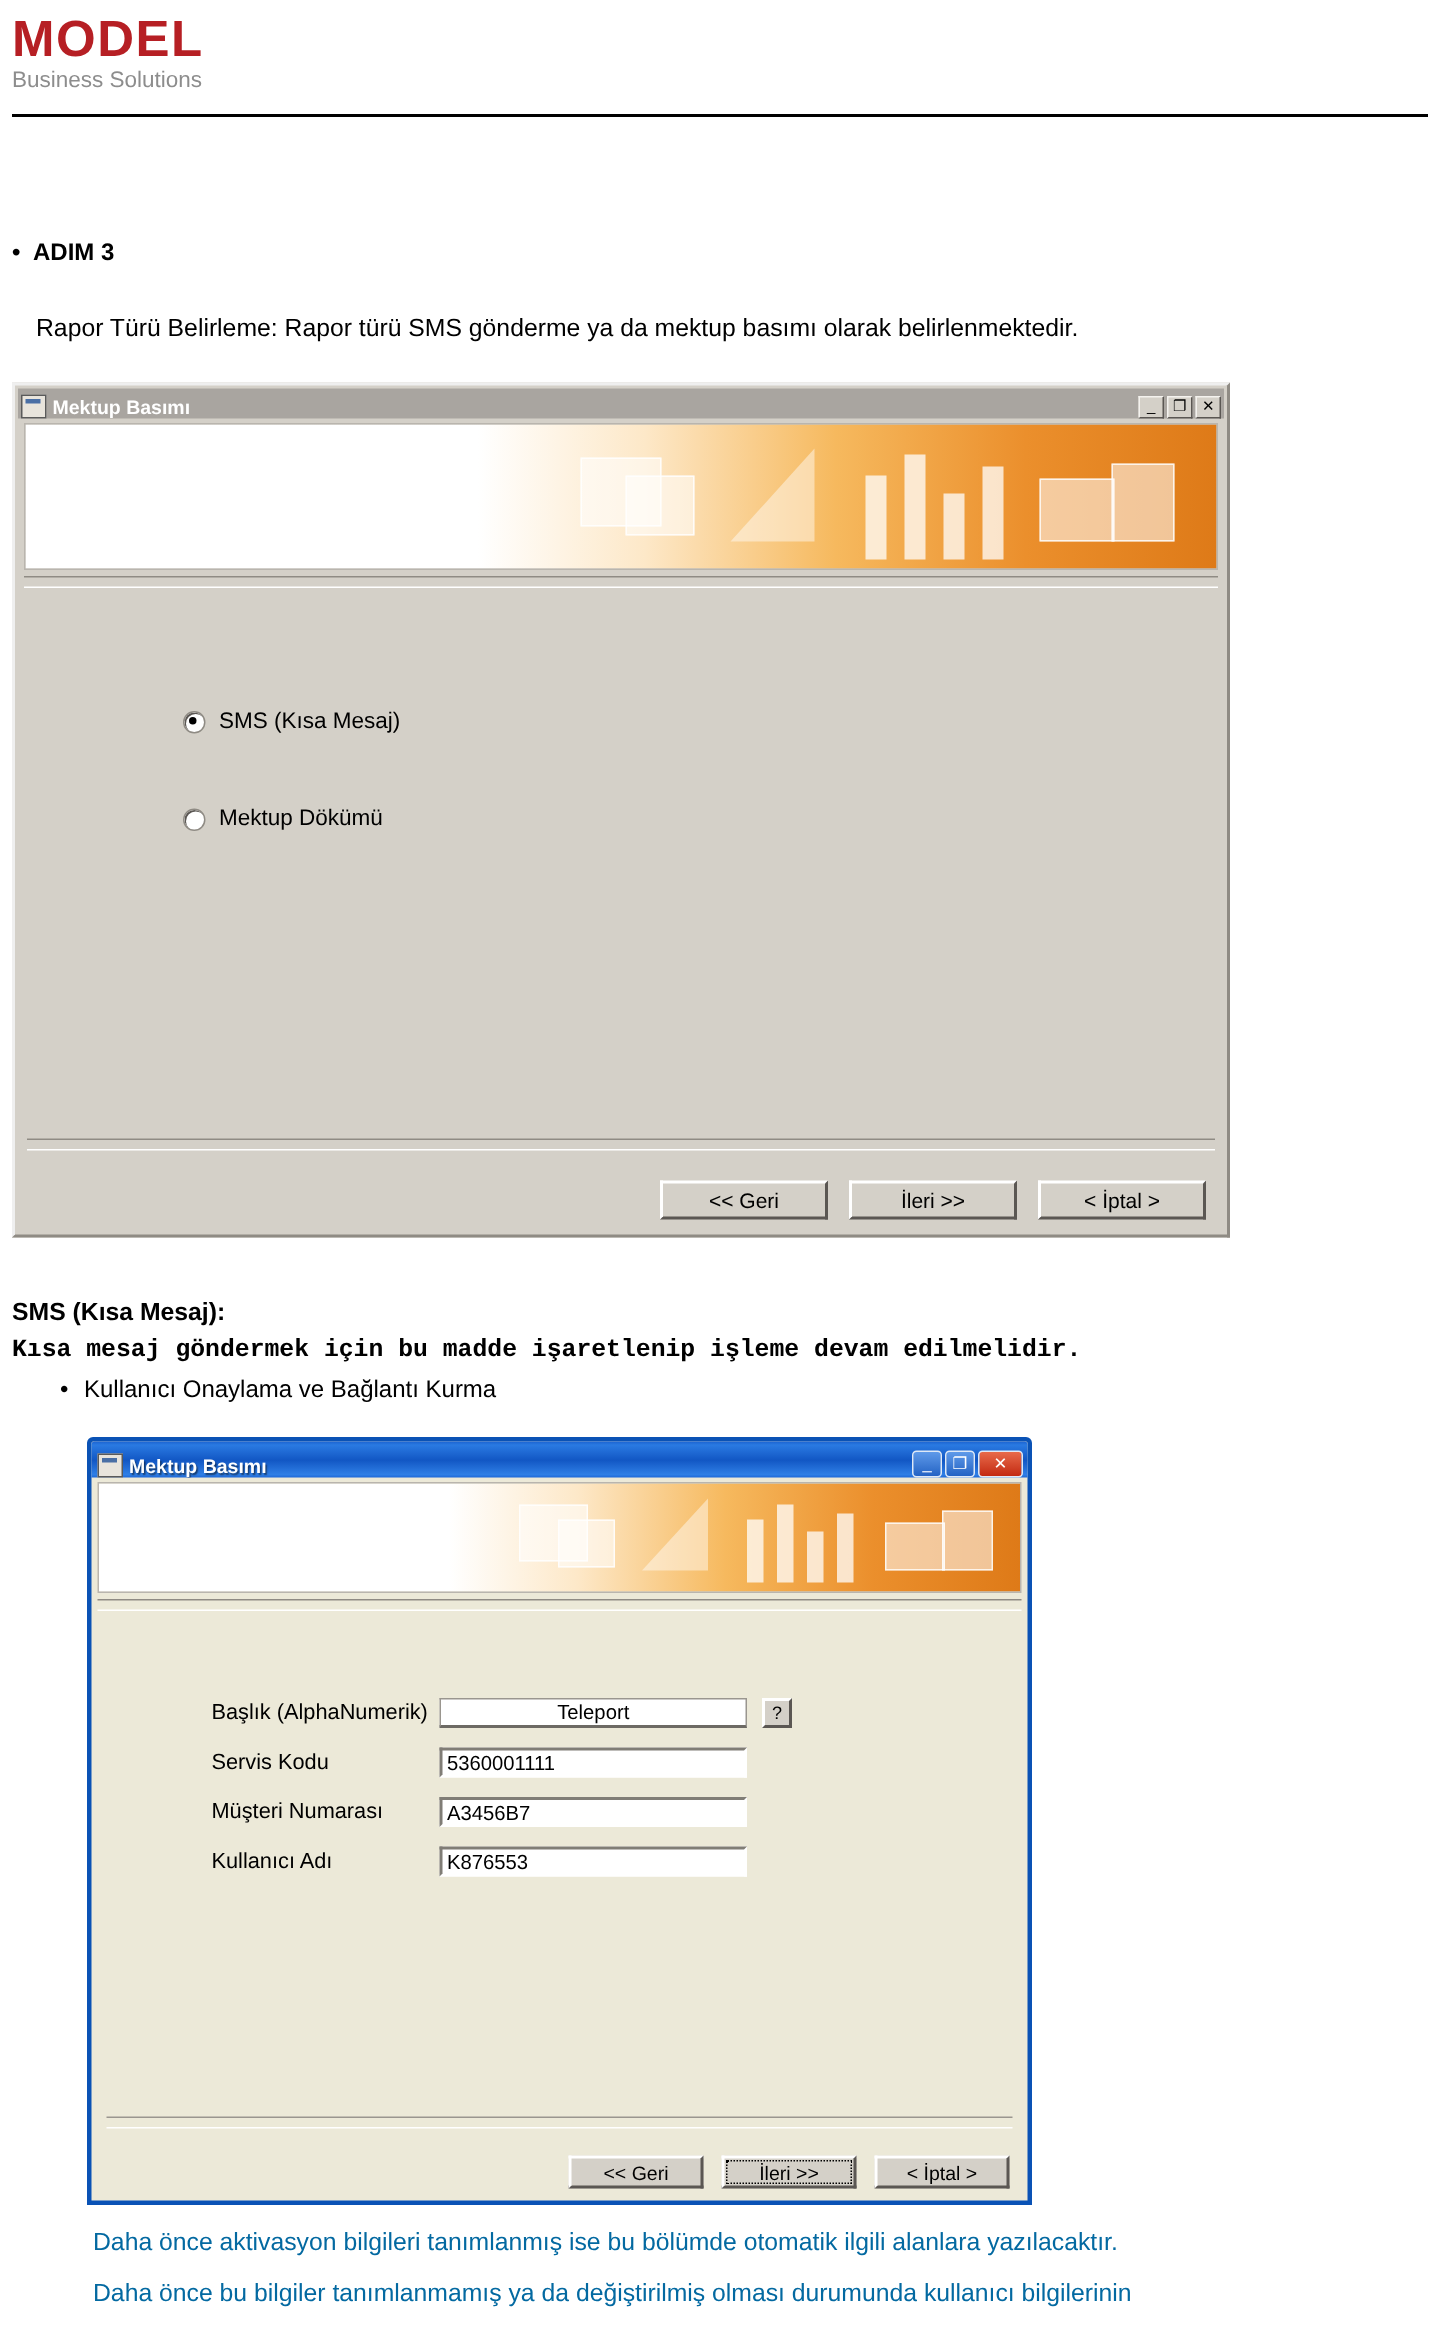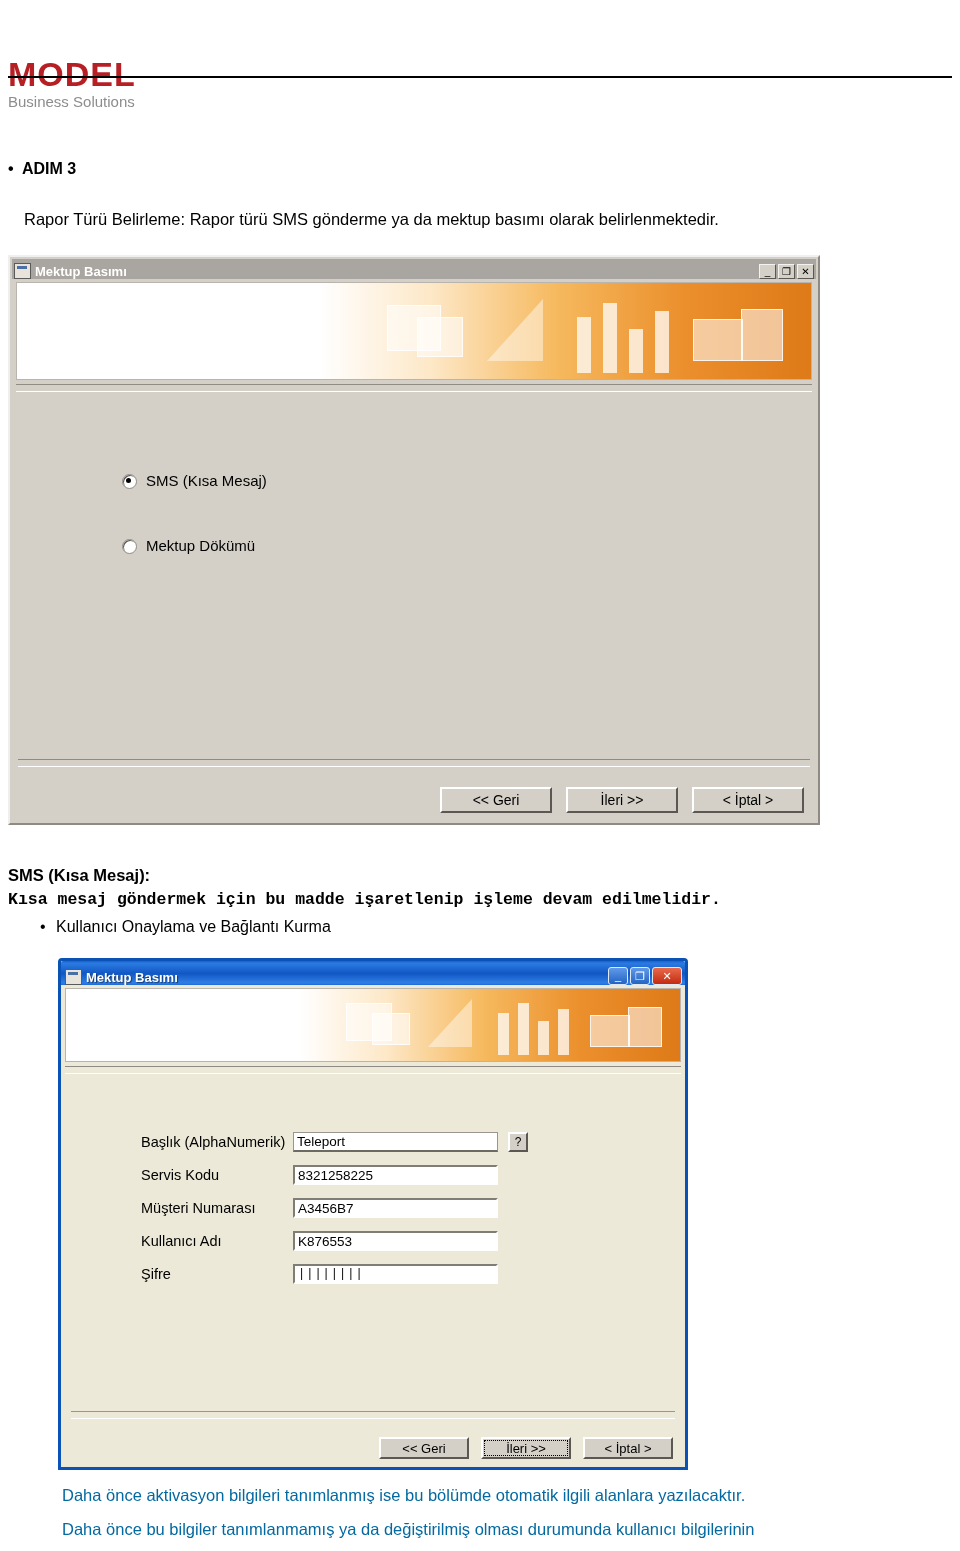--- a/index.html
+++ b/index.html
@@ -23,21 +23,20 @@
     top: 8px;
     width: 160px;
   }
   .logo-word {
     font-family: "Liberation Sans", sans-serif;
     font-weight: bold;
     font-size: 34px;
     letter-spacing: 1px;
     color: #b61f24;
     line-height: 36px;
-    margin-top: 48px;
   }
   .logo-sub {
     font-family: "Liberation Sans", sans-serif;
     font-size: 15px;
     color: #8d8d8d;
     line-height: 18px;
     margin-top: 1px;
   }
   .header-rule {
     position: absolute;
@@ -331,20 +330,21 @@
     line-height: 17px;
     padding: 0 3px;
     font-family: "Liberation Sans", sans-serif;
     color: #000;
     white-space: nowrap;
     overflow: hidden;
   }
   .tfield.flat {
     border: 1px solid #9a968f;
     border-bottom: 2px solid #6d6a64;
+    text-align: center;
   }
   .help-btn {
     width: 20px;
     height: 20px;
     margin-left: 10px;
     background: #d4d0c8;
     border: 2px solid #ffffff;
     border-right-color: #5b5753;
     border-bottom-color: #5b5753;
     font-size: 12px;
@@ -486,33 +486,29 @@
   <div class="banner-groove"></div>
 
   <div class="form-area">
     <div class="form-row">
       <span class="lbl">Başlık (AlphaNumerik)</span>
       <div class="tfield flat">Teleport</div>
       <div class="help-btn">?</div>
     </div>
     <div class="form-row">
       <span class="lbl">Servis Kodu</span>
-      <div class="tfield">8321258225</div>
+      <div class="tfield">5360001111</div>
     </div>
     <div class="form-row">
       <span class="lbl">Müşteri Numarası</span>
       <div class="tfield">A3456B7</div>
     </div>
     <div class="form-row">
       <span class="lbl">Kullanıcı Adı</span>
       <div class="tfield">K876553</div>
-    </div>
-    <div class="form-row">
-      <span class="lbl">Şifre</span>
-      <div class="tfield pwd-dots">||||||||</div>
     </div>
   </div>
 
   <div class="dlg2-bottom-groove"></div>
   <div class="dlg2-buttons">
     <div class="btn sm">&lt;&lt; Geri</div>
     <div class="btn sm focus">İleri &gt;&gt;</div>
     <div class="btn sm">&lt; İptal &gt;</div>
   </div>
 </div>

